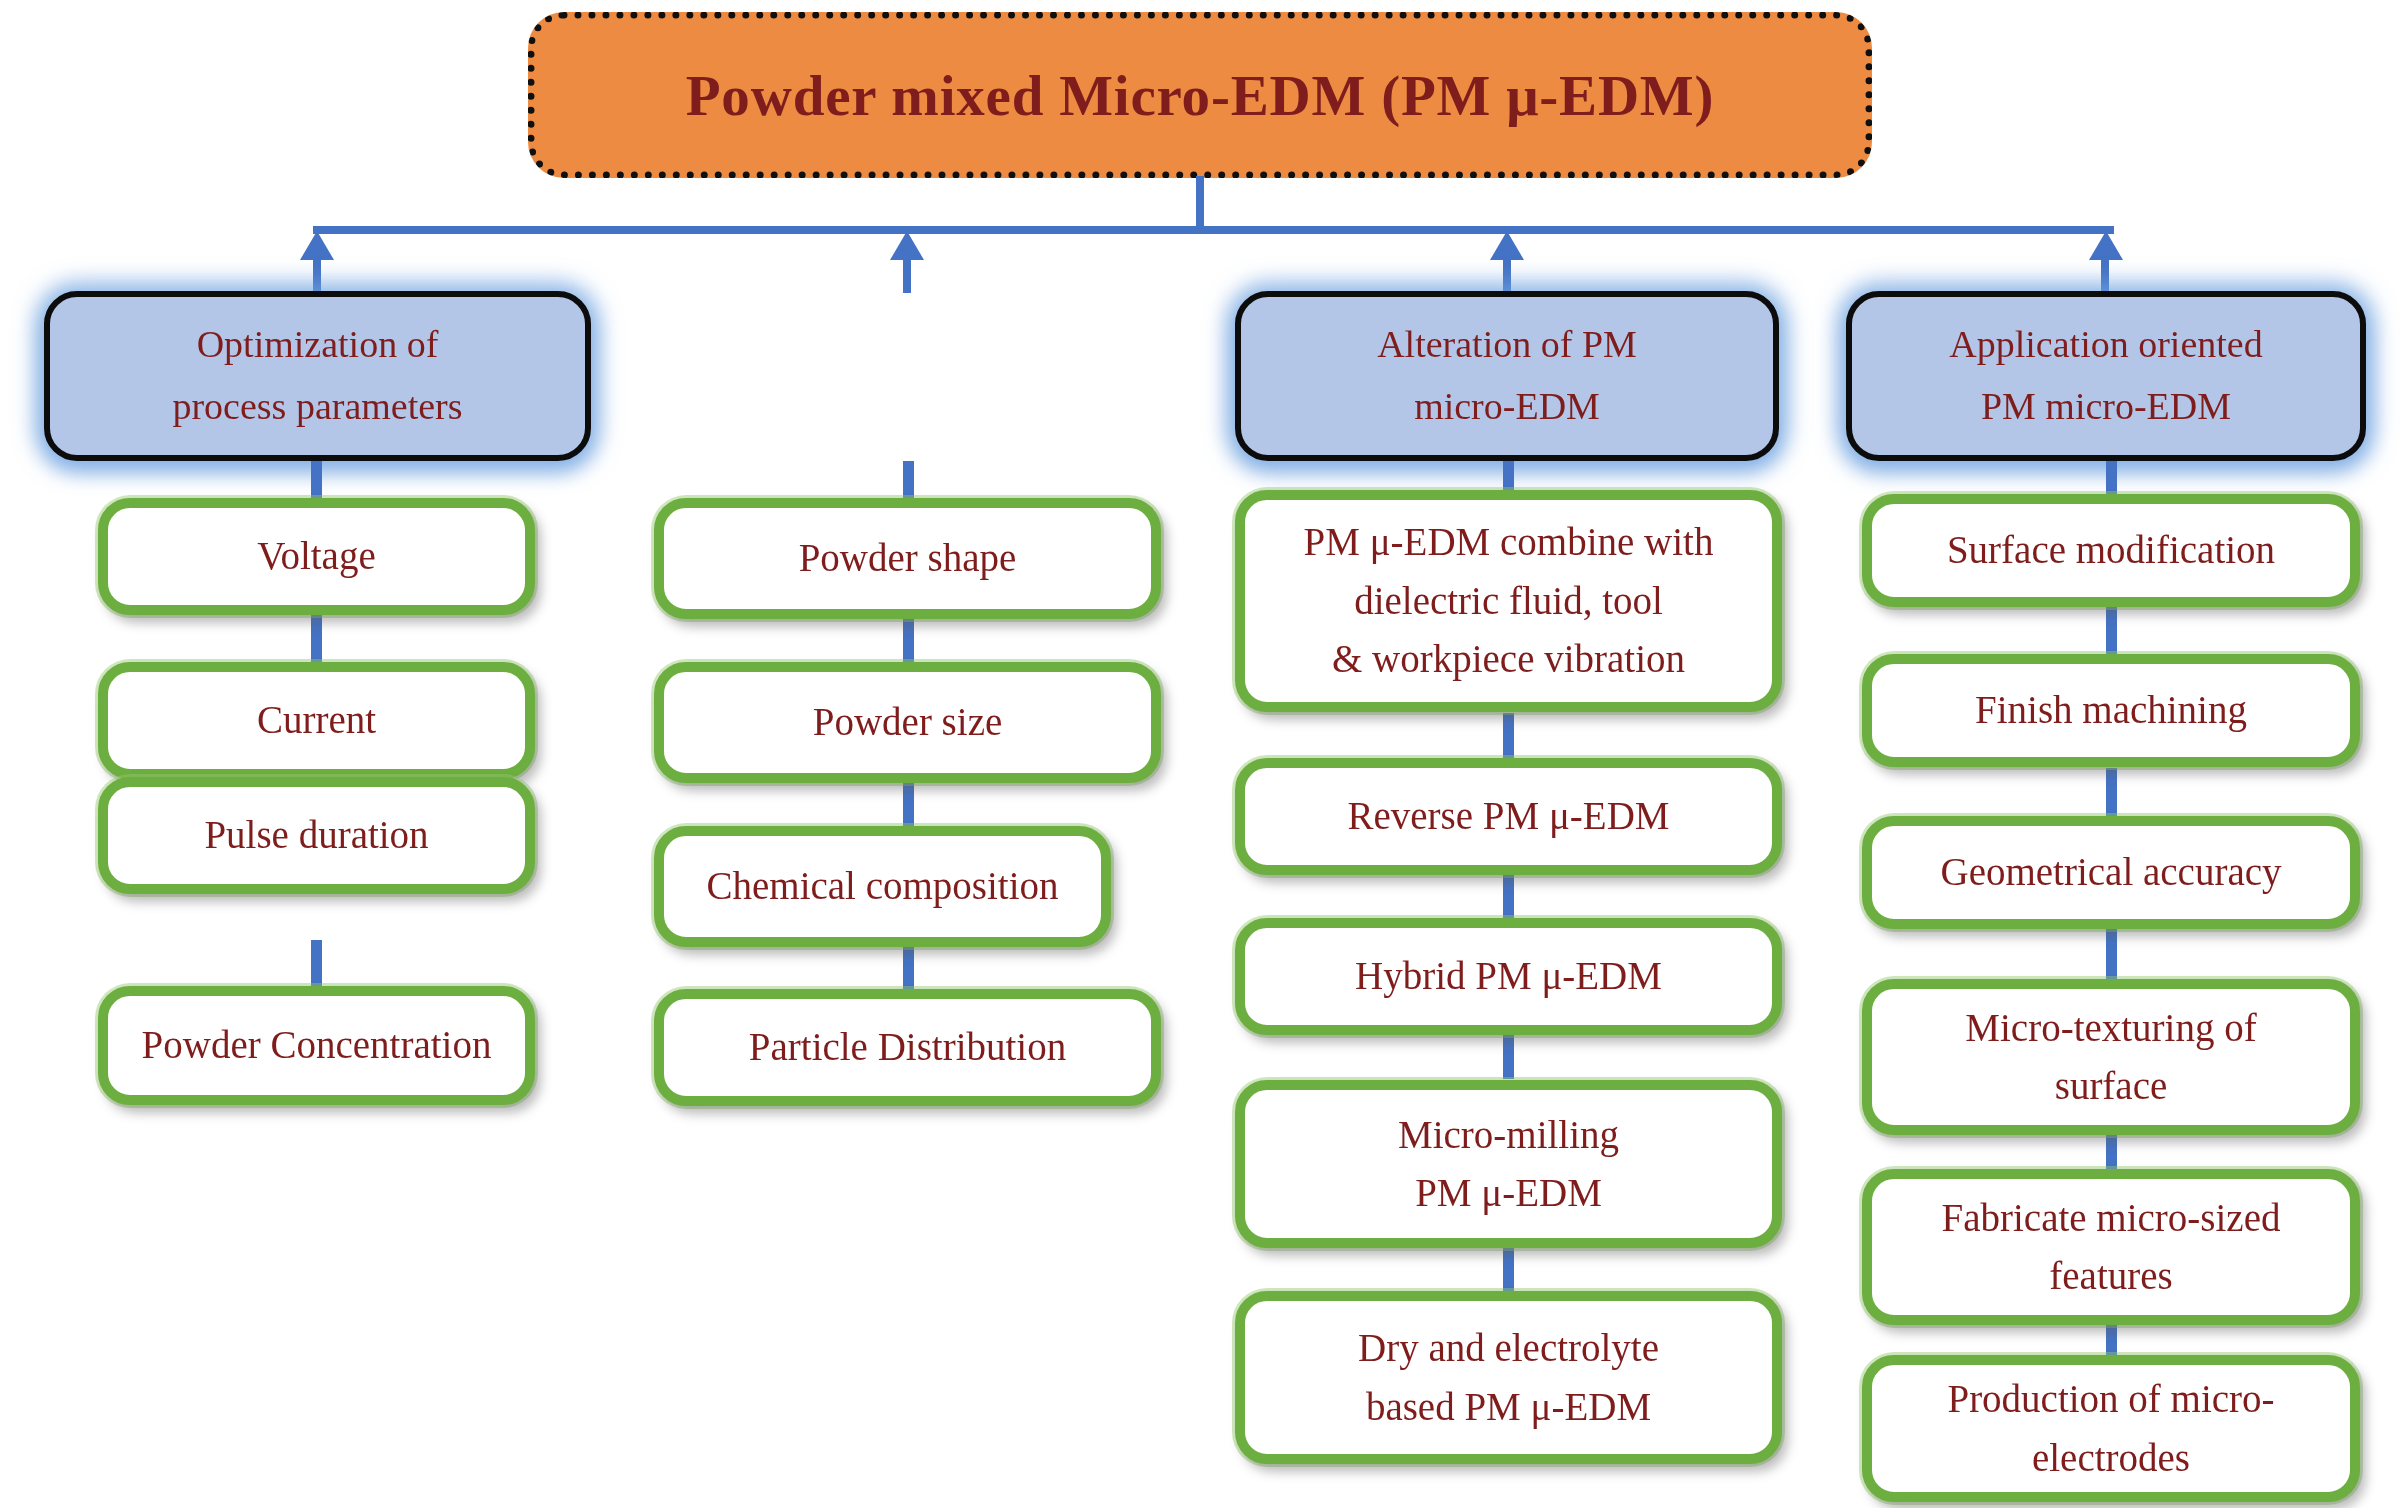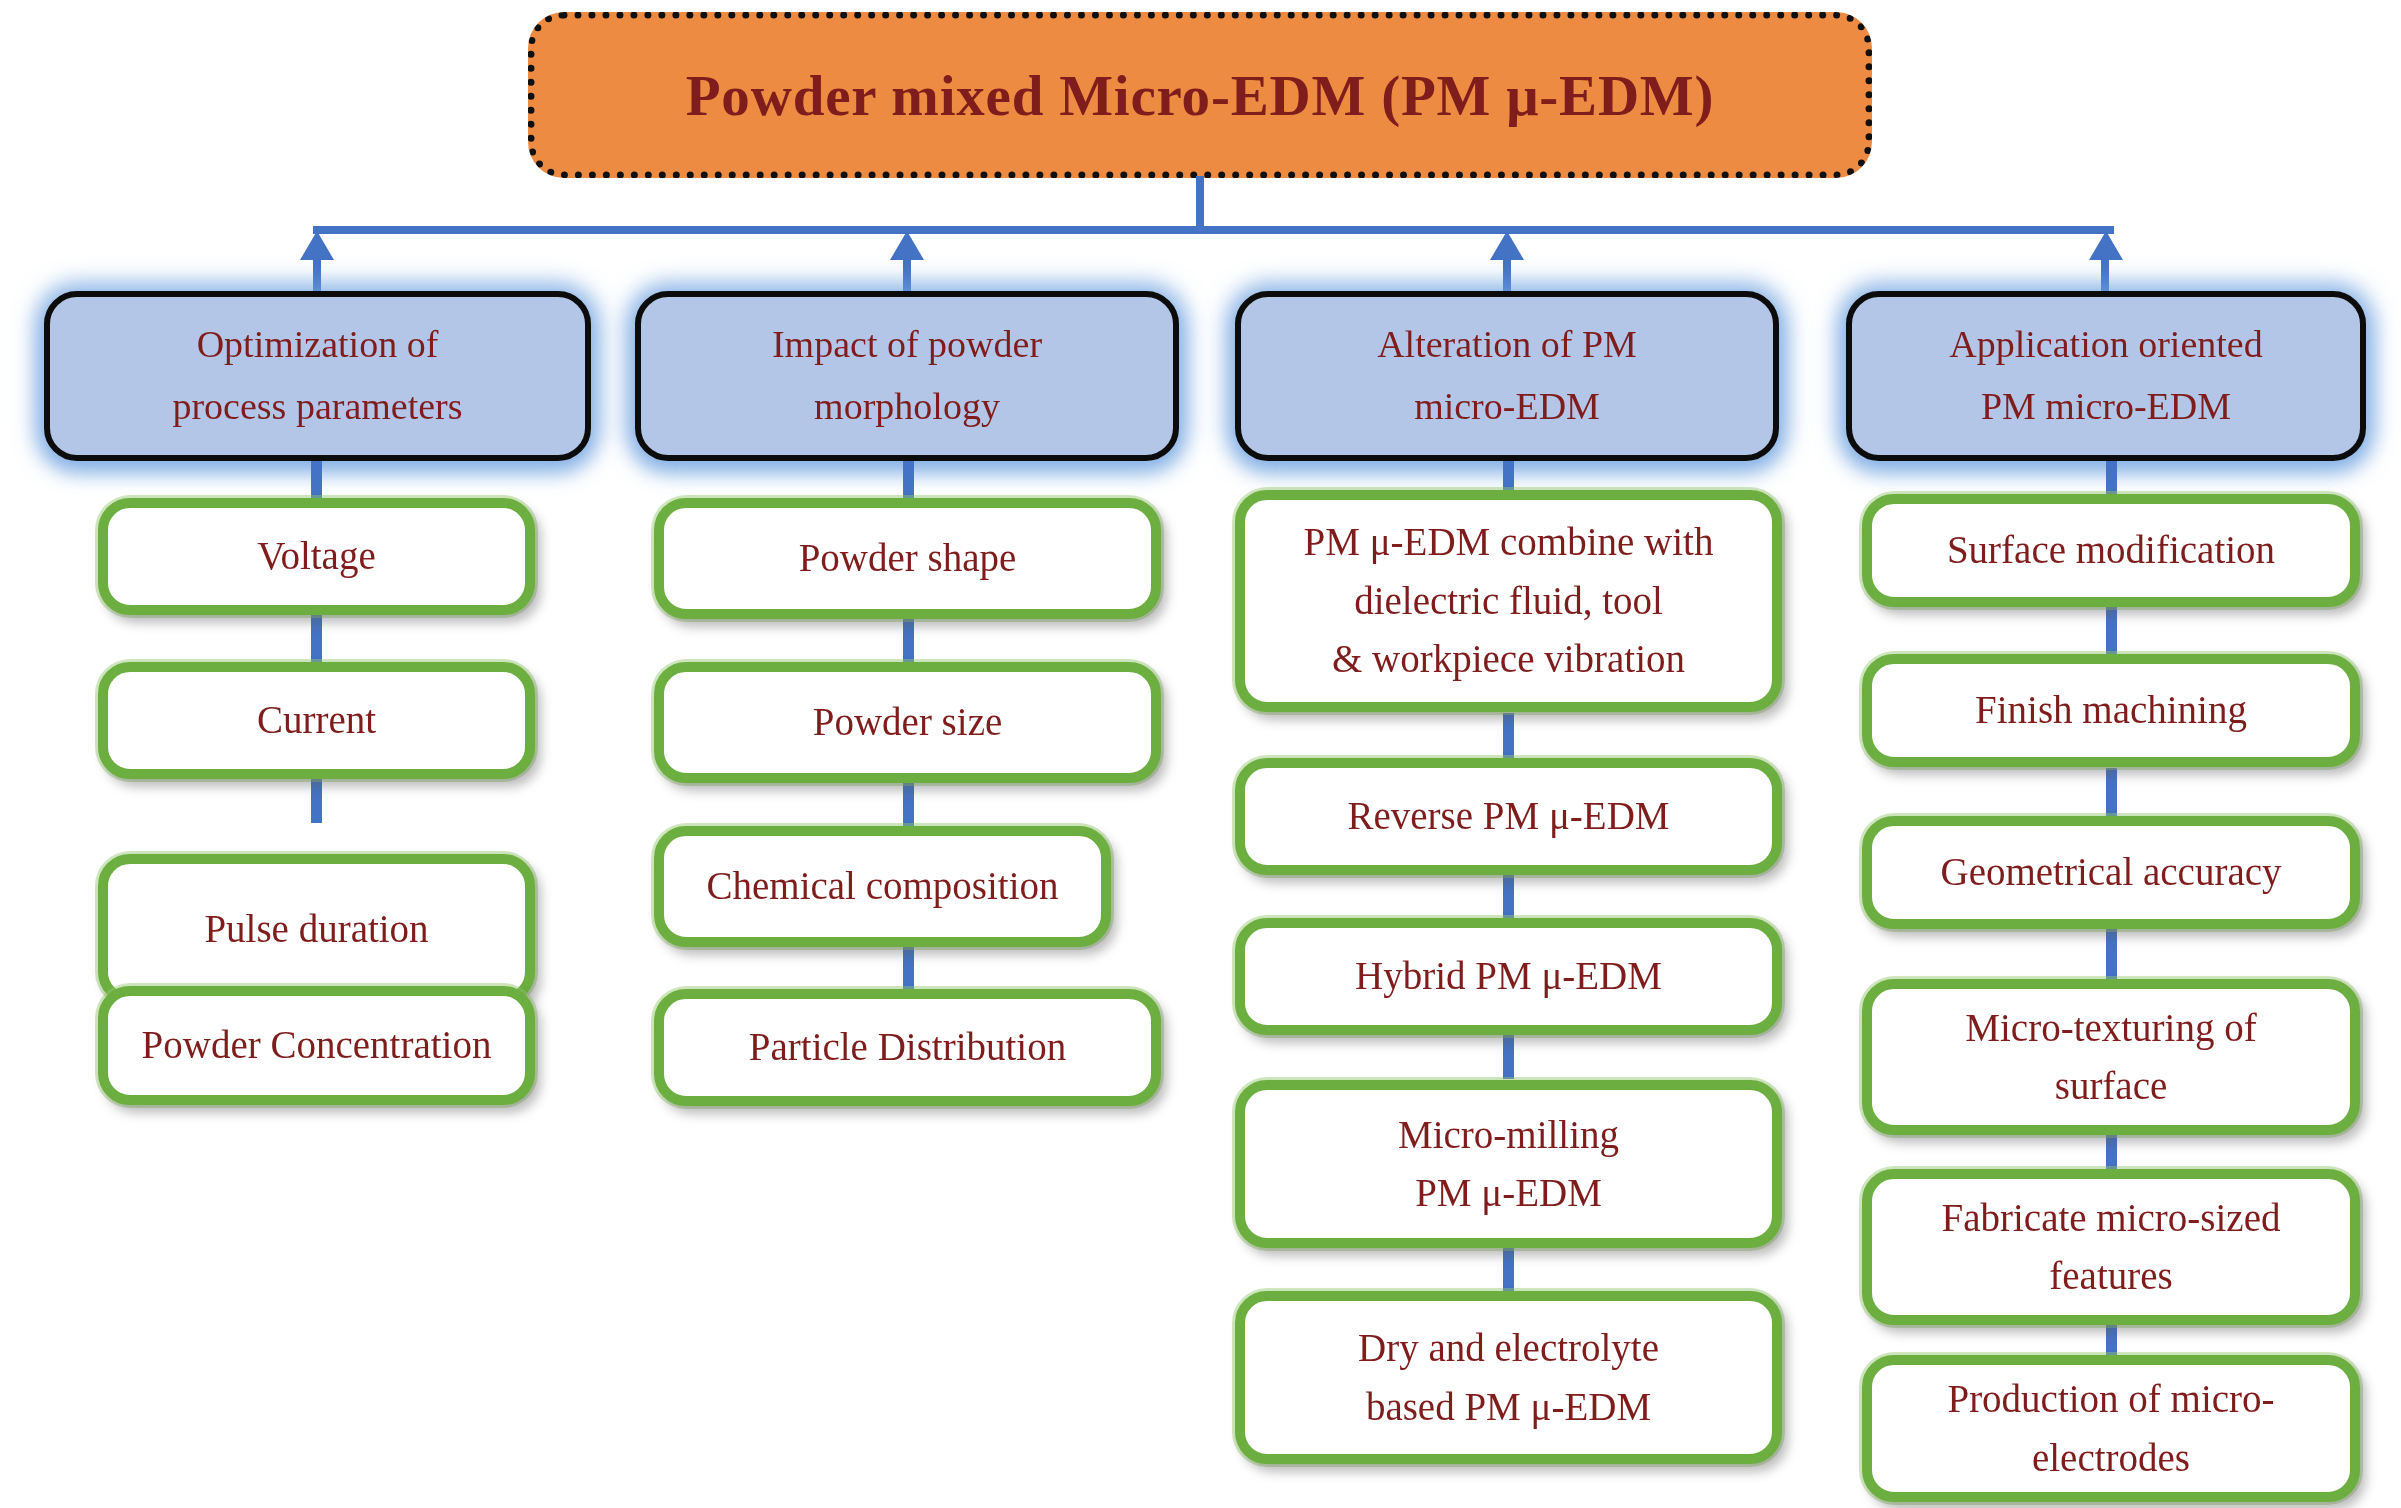--- a/index.html
+++ b/index.html
@@ -106,45 +106,41 @@
   <div class="arrowhead" style="left:1490px; top:231px;"></div>
   <div class="line" style="left:1503px; top:255px; width:8.3px; height:38px;"></div>
 
   <div class="arrowhead" style="left:2089px; top:231px;"></div>
   <div class="line" style="left:2101px; top:255px; width:8.3px; height:38px;"></div>
 
   <div class="hdr" style="left:44px; width:547px;">
     <span class="label">Optimization of
 process parameters</span>
   </div>
-  <div class="hdr" style="left:635px; width:544px;">
-    <span class="label">Impact of powder
-morphology</span>
-  </div>
   <div class="hdr" style="left:1235px; width:544px;">
     <span class="label">Alteration of PM
 micro-EDM</span>
   </div>
   <div class="hdr" style="left:1846px; width:520px;">
     <span class="label">Application oriented
 PM micro-EDM</span>
   </div>
 
   <div class="line" style="left:311px; top:461px; width:10.6px; height:37px;"></div>
   <div class="line" style="left:311px; top:614px; width:10.6px; height:48px;"></div>
   <div class="line" style="left:311px; top:779px; width:10.6px; height:44px;"></div>
   <div class="line" style="left:311px; top:940px; width:10.6px; height:46px;"></div>
 
   <div class="item" style="left:98px; top:498px; width:437px; height:117px;">
     <span class="label">Voltage</span>
   </div>
   <div class="item" style="left:98px; top:662px; width:437px; height:117px;">
     <span class="label">Current</span>
   </div>
-  <div class="item" style="left:98px; top:854px; width:437px; height:150px;justify-content:center;">
+  <div class="item" style="left:98px; top:777px; width:437px; height:117px;justify-content:center;">
     <span class="label">Pulse duration</span>
   </div>
   <div class="item" style="left:98px; top:986px; width:437px; height:119px;">
     <span class="label">Powder Concentration</span>
   </div>
 
   <div class="line" style="left:903px; top:461px; width:10.6px; height:37px;"></div>
   <div class="line" style="left:903px; top:618px; width:10.6px; height:44px;"></div>
   <div class="line" style="left:903px; top:783px; width:10.6px; height:44px;"></div>
   <div class="line" style="left:903px; top:947px; width:10.6px; height:42px;"></div>

